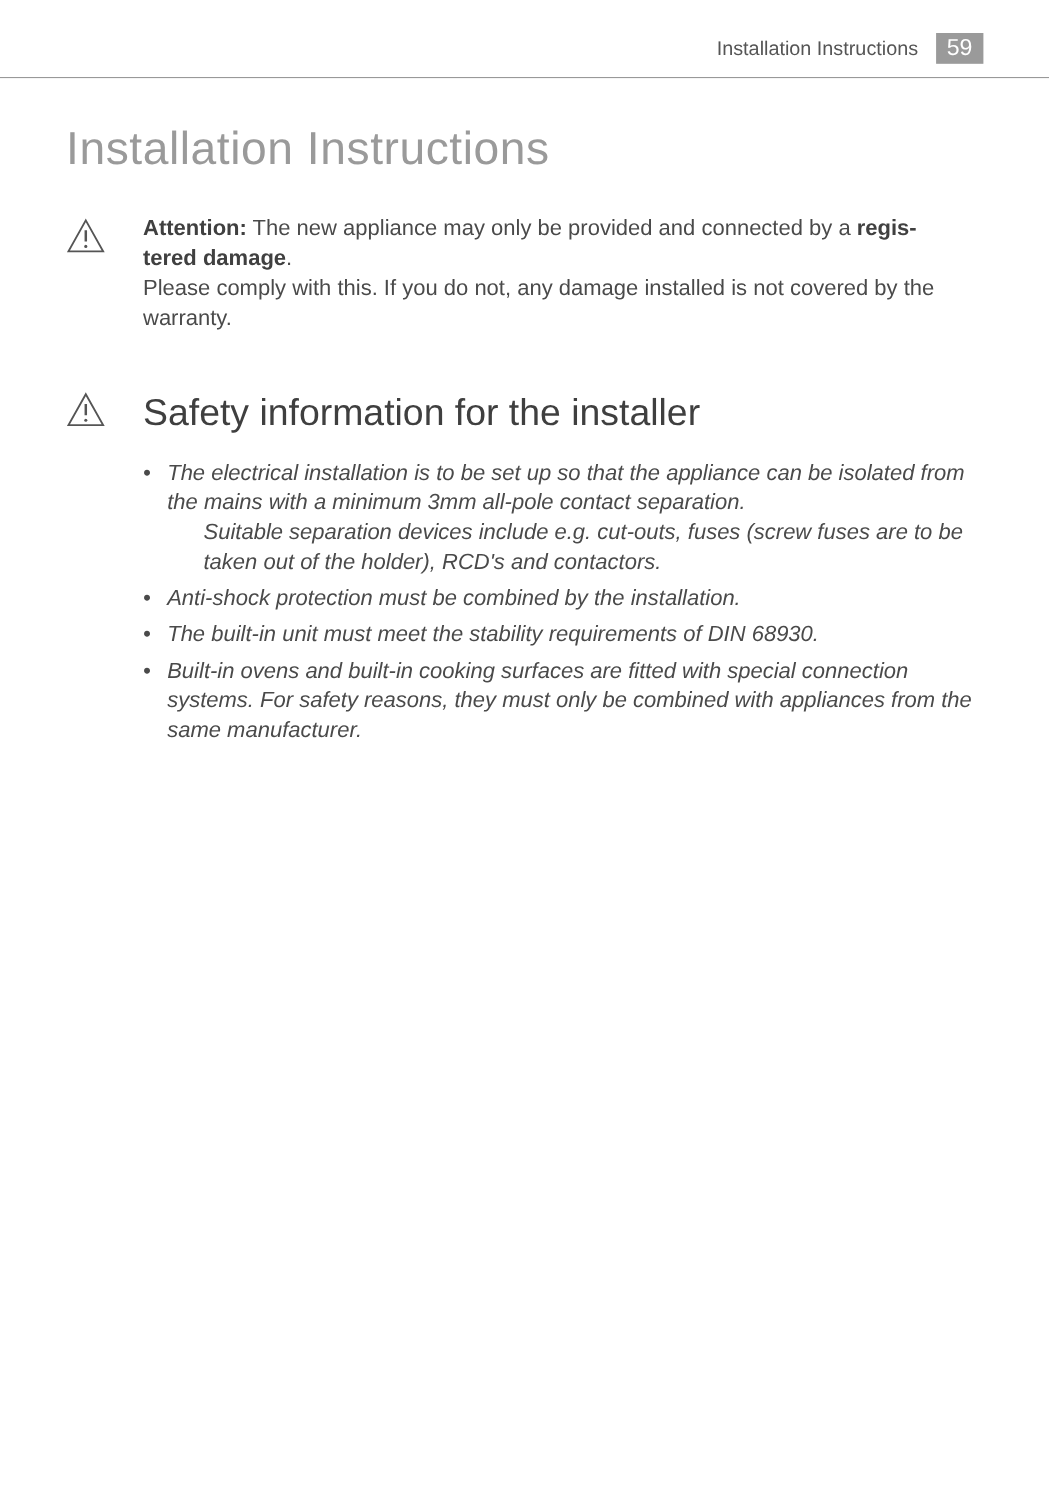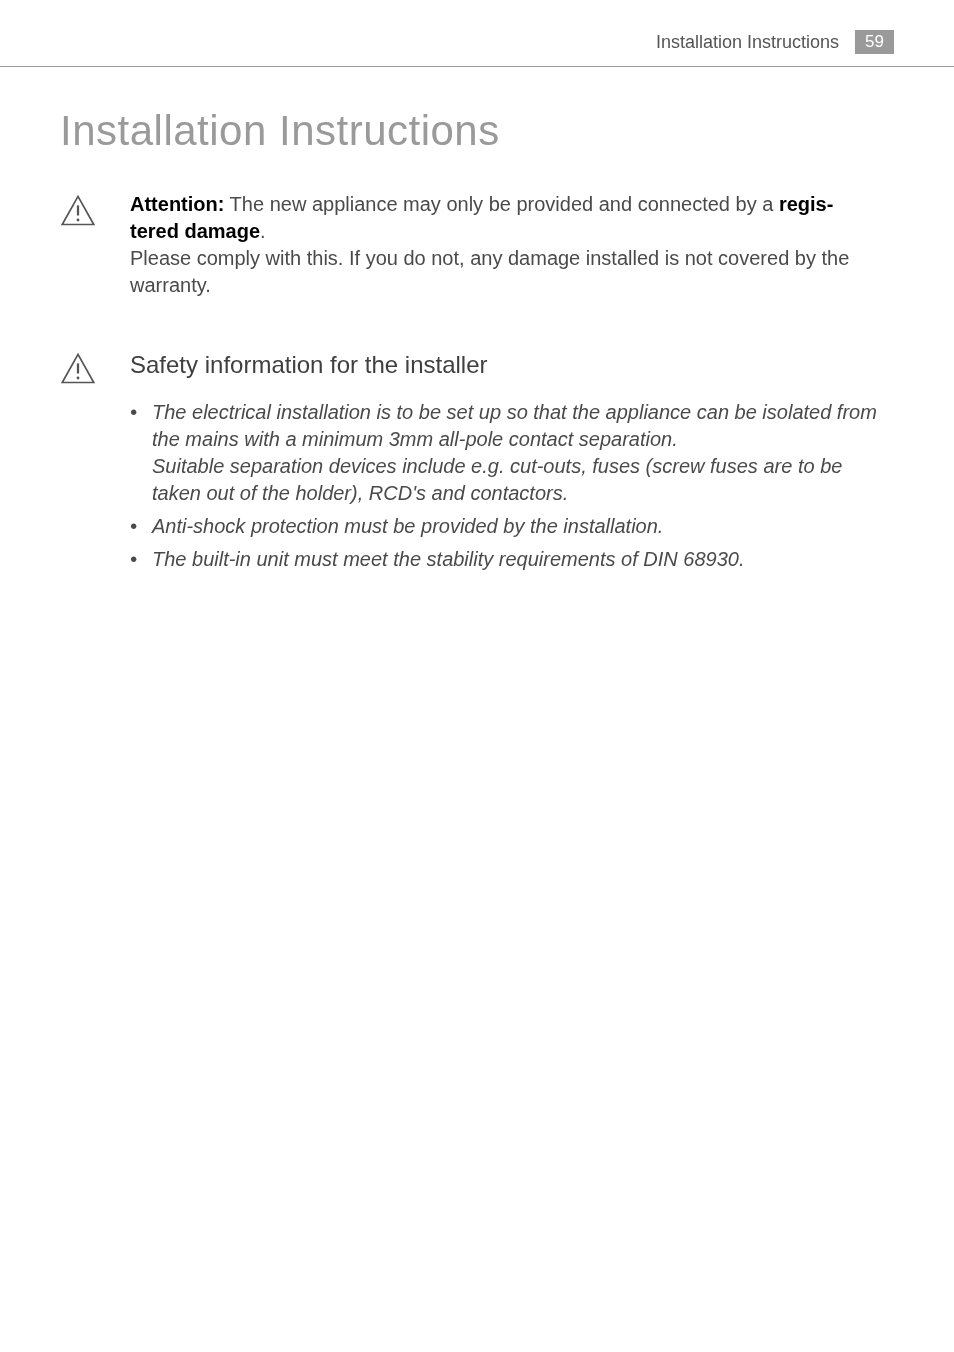--- a/index.html
+++ b/index.html
@@ -25,21 +25,21 @@
     .header-title {
       font-size: 18px;
       color: #555;
       font-weight: 300;
       margin-right: 16px;
     }
     .page-number-box {
       background: #9a9a9a;
       color: #fff;
       padding: 2px 10px;
-      font-size: 17px;
+      font-size: 21px;
       font-weight: 300;
     }
     .content {
       padding: 40px 60px 0 60px;
     }
     .main-heading {
       font-size: 42px;
       font-weight: 300;
       color: #9a9a9a;
       letter-spacing: 0.5px;
@@ -60,24 +60,24 @@
     }
     .text-col {
       flex: 1;
       font-size: 20px;
       line-height: 1.35;
       color: #4a4a4a;
       font-weight: 300;
     }
     .text-col .bold {
       font-weight: 600;
-      color: #000000;
+      color: #404040;
     }
     .sub-heading {
-      font-size: 24px;
+      font-size: 34px;
       font-weight: 400;
       color: #3f3f3f;
       margin-bottom: 18px;
     }
     ul.bullets {
       list-style: none;
       padding-left: 0;
     }
     ul.bullets > li {
       position: relative;
@@ -88,20 +88,21 @@
     ul.bullets > li::before {
       content: "•";
       position: absolute;
       left: 0;
       top: 0;
       font-size: 20px;
       color: #4a4a4a;
     }
     .sub-line {
       display: block;
+      margin-left: 33px;
     }
   </style>
 </head>
 <body>
 
 <div class="page-header">
   <span class="header-title">Installation Instructions</span>
   <span class="page-number-box">59</span>
 </div>
 
@@ -138,21 +139,24 @@
       </span>
     </div>
     <div class="text-col">
       <h2 class="sub-heading">Safety information for the installer</h2>
       <ul class="bullets">
         <li>
           <span>The electrical installation is to be set up so that the appliance can be isolated from the mains with a minimum 3mm all-pole contact separation.</span>
           <span class="sub-line">Suitable separation devices include e.g. cut-outs, fuses (screw fuses are to be taken out of the holder), RCD's and contactors.</span>
         </li>
         <li>
-          <span>Anti-shock protection must be provided by the installation.</span>
+          <span>Anti-shock protection must be combined by the installation.</span>
         </li>
         <li>
           <span>The built-in unit must meet the stability requirements of DIN 68930.</span>
+        </li>
+        <li>
+          <span>Built-in ovens and built-in cooking surfaces are fitted with special connection systems. For safety reasons, they must only be combined with appliances from the same manufacturer.</span>
         </li>
       </ul>
     </div>
   </div>
 </div>
 
 </body></html>

